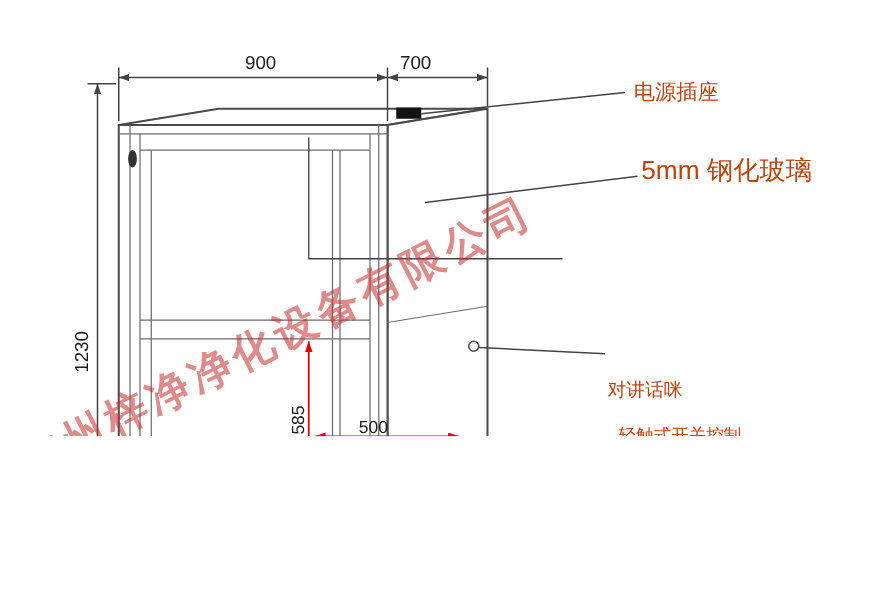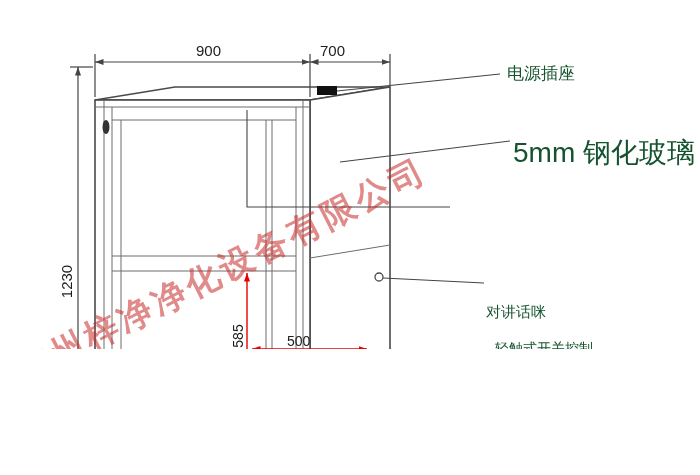--- a/index.html
+++ b/index.html
@@ -4,21 +4,21 @@
 <style>
   html,body{margin:0;padding:0;background:#fff;}
   #stage{position:relative;width:700px;height:349px;background:#fff;overflow:hidden;
          font-family:"Liberation Sans","DejaVu Sans",sans-serif;}
   #drawing{position:absolute;left:0;top:0;}
   .lbl{position:absolute;color:#111;white-space:nowrap;
        font-family:"Liberation Sans","DejaVu Sans",sans-serif;}
   .dim{font-size:15px;color:#1c1c1c;}
   .dim-sm{font-size:14px;color:#1c1c1c;}
   .rot{transform:rotate(-90deg);text-align:center;}
-  .ann{color:#14532d;text-align:right;}
+  .ann{color:#c2410c;text-align:right;}
   #wm{position:absolute;left:18px;top:352px;height:44px;line-height:44px;
       font-size:34px;font-weight:bold;letter-spacing:4px;
       color:rgba(198,42,40,0.55);transform-origin:0 50%;transform:rotate(-27deg);
       pointer-events:none;}
 </style>
 </head>
 <body>
 
 <div id="stage">
 
@@ -95,19 +95,19 @@
   </svg>
 
   <div class="lbl dim" style="left:196px;top:42px;">900</div>
   <div class="lbl dim" style="left:320px;top:42px;">700</div>
   <div class="lbl dim rot" style="left:43px;top:273px;width:46px;">1230</div>
   <div class="lbl dim-sm rot" style="left:218px;top:328px;width:40px;">585</div>
   <div class="lbl dim-sm" style="left:287px;top:333px;">500</div>
   <div class="lbl dim-sm" style="left:291px;top:384px;">440</div>
 
   <div class="lbl ann" style="left:507px;top:62px;font-size:17px;">电源插座</div>
-  <div class="lbl ann" style="left:513px;top:134px;font-size:28px;">5mm 钢化玻璃</div>
+  <div class="lbl ann" style="left:513px;top:122px;font-size:21px;">5mm 钢化玻璃</div>
   <div class="lbl ann" style="left:486px;top:271px;font-size:15px;margin-top:32px;">对讲话咪</div>
   <div class="lbl ann" style="left:495px;top:340px;font-size:14px;">轻触式开关控制</div>
 
   <div id="wm">广州梓净净化设备有限公司</div>
 
 </div>
 
 </body></html>

